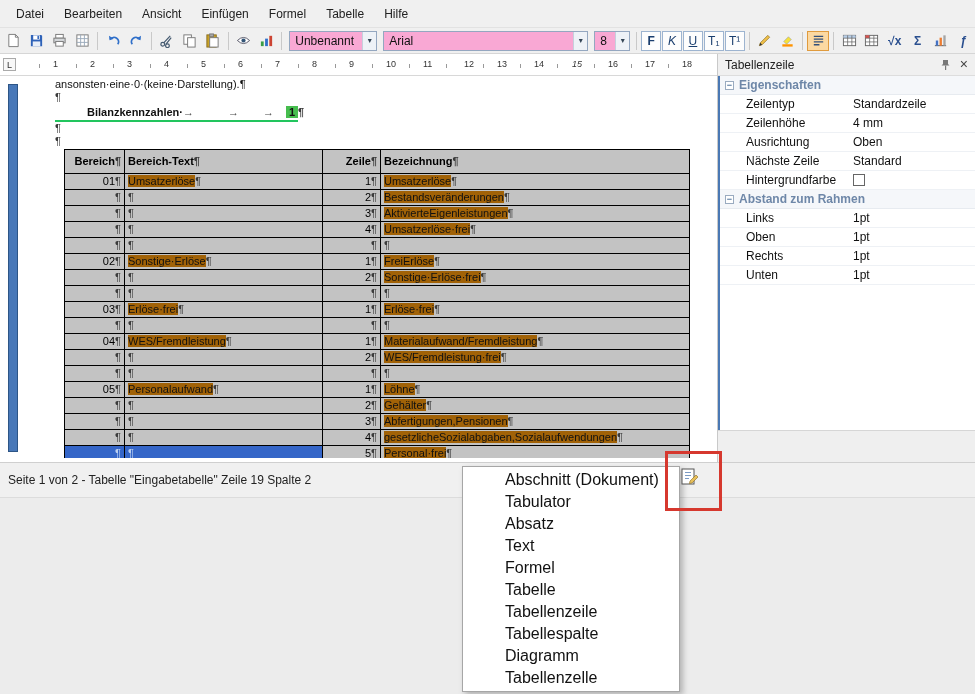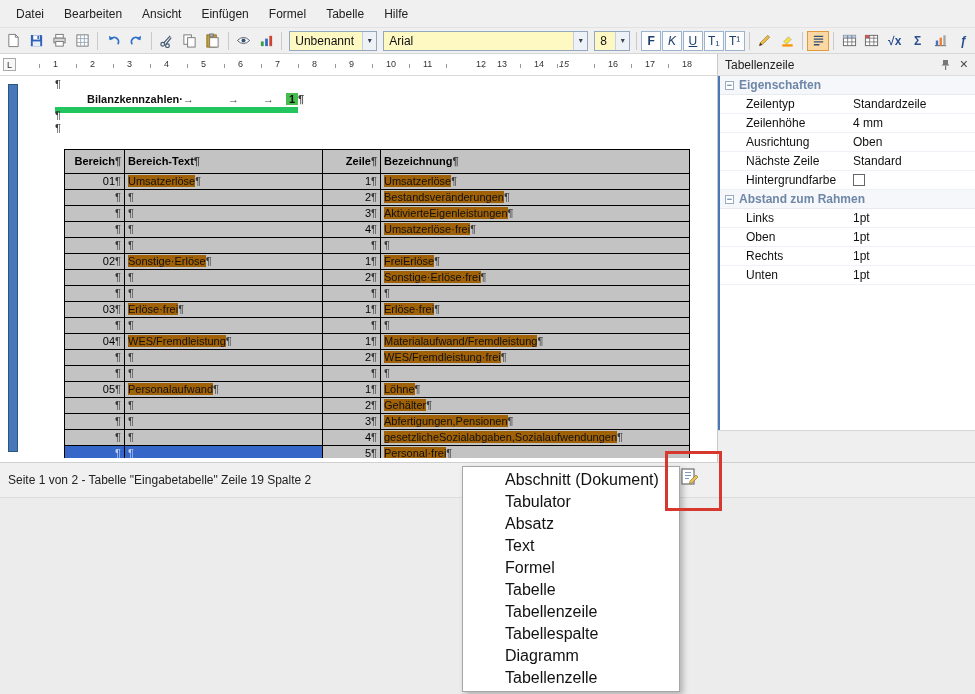--- a/index.html
+++ b/index.html
@@ -14,21 +14,21 @@
 
   
   .toolbar { position:absolute; left:0; top:28px; width:975px; height:26px; background:#f0f0f0;
              display:flex; align-items:center; padding-left:3px; border-bottom:1px solid #d6d6d6; }
   .tbtn { width:22px; height:20px; margin-right:1px; display:flex; align-items:center; justify-content:center;
           background:transparent; border:1px solid transparent; padding:0; font-family:inherit; }
   .tbtn.fmt { font-size:12px; color:#1a3e6e; border:1px solid #9db4d0; background:#fdfdfd; width:20px; }
   .fmt.b { font-weight:bold; } .fmt.i { font-style:italic; } .fmt.u { text-decoration:underline; }
   .tbtn.active { background:#fcd9a2; border:1px solid #e09b3e; }
   .tsep { width:1px; height:18px; background:#c9c9c9; margin:0 4px 0 3px; flex:0 0 auto; }
-  .combo { height:20px; background:#fef9c3; border:1px solid #94a7c0; display:flex; align-items:center;
+  .combo { height:20px; background:#f9a8d4; border:1px solid #94a7c0; display:flex; align-items:center;
            font-size:12px; color:#111; margin:0 3px; position:relative; padding:0 16px 0 5px; flex:0 0 auto; }
   .combo-val { white-space:nowrap; overflow:hidden; }
   .combo-arrow { position:absolute; right:0; top:0; width:14px; height:100%; display:flex; align-items:center;
                  justify-content:center; font-size:8px; color:#345; border-left:1px solid #c6d0dd; background:#eef2f7; }
   .tglyph { font-size:12px; color:#2a4f8f; font-weight:bold; }
 
   
   .doc-column { position:absolute; left:0; top:54px; width:717px; height:408px; background:#fff; }
   .ruler { position:relative; height:22px; border-bottom:1px solid #d8d8d8; background:#fff;
            font-size:9px; color:#333; }
@@ -37,21 +37,21 @@
   .tabstop-box { position:absolute; left:3px; top:4px; width:13px; height:13px; border:1px solid #aaa;
                  font-size:9px; line-height:12px; text-align:center; color:#333; background:#f8f8f8; }
 
   .viewport { position:absolute; left:0; top:22px; width:717px; height:382px; overflow:hidden; background:#fff; }
   .blue-strip { position:absolute; left:8px; top:8px; width:10px; height:368px; background:#4878b8;
                 border:1px solid #2d5586; }
   .content { position:absolute; left:55px; top:2px; width:645px; font-size:11px; color:#111; }
   .doc-line { height:13px; line-height:13px; white-space:nowrap; }
   .pm { color:#3a3a3a; }
   .heading-line { height:18px; line-height:16px; font-weight:bold; }
-  .h-wrap { display:inline-block; border-bottom:6px solid #22c55e;padding-left:32px; }
+  .h-wrap { display:inline-block; border-bottom:2px solid #22c55e;padding-left:32px; }
   .tab-arrow { display:inline-block; color:#444; font-weight:normal; }
   .tab-arrow.a1 { margin-right:34px; } .tab-arrow.a2 { margin-right:24px; } .tab-arrow.a3 { margin-right:12px; }
   .h-value { background:#46bd4e; padding:0 3px; }
 
   table.doc-table { position:absolute; left:64px; top:73px; border-collapse:collapse; table-layout:fixed; width:625px; }
   .doc-table th, .doc-table td { border:1px solid #000; background:#c3c3c3; font-size:11px; padding:0 3px;
                                  height:16px; line-height:13px; white-space:nowrap; overflow:hidden; }
   .doc-table th { height:24px; font-weight:bold; vertical-align:middle; }
   .ar { text-align:right; } .al { text-align:left; }
   .hl { background:#a16207; color:#111; }
@@ -273,38 +273,39 @@
       <span class="rnum" style="left: 275px;">7</span>
       <span class="rtick" style="left: 260.5px;"></span>
       <span class="rnum" style="left: 312px;">8</span>
       <span class="rtick" style="left: 297.5px;"></span>
       <span class="rnum" style="left: 349px;">9</span>
       <span class="rtick" style="left: 334.5px;"></span>
       <span class="rnum" style="left: 386px;">10</span>
       <span class="rtick" style="left: 371.5px;"></span>
       <span class="rnum" style="left: 423px;">11</span>
       <span class="rtick" style="left: 408.5px;"></span>
-      <span class="rnum" style="left: 476px;">12</span>
+      <span class="rnum" style="left: 464px;">12</span>
       <span class="rtick" style="left: 445.5px;"></span>
       <span class="rnum" style="left: 497px;">13</span>
       <span class="rtick" style="left: 482.5px;"></span>
       <span class="rnum" style="left: 534px;">14</span>
       <span class="rtick" style="left: 519.5px;"></span>
-      <span class="rnum" style="left: 559px; font-style: italic;">15</span>
+      <span class="rnum" style="left: 572px; font-style: italic;">15</span>
       <span class="rtick" style="left: 556.5px;"></span>
       <span class="rnum" style="left: 608px;">16</span>
       <span class="rtick" style="left: 593.5px;"></span>
       <span class="rnum" style="left: 645px;">17</span>
       <span class="rtick" style="left: 630.5px;"></span>
       <span class="rnum" style="left: 682px;">18</span>
       <span class="rtick" style="left: 667.5px;"></span>
     </div>
   <div class="viewport">
     <div class="blue-strip"></div>
     <div class="content">
+      <div class="doc-line">ansonsten·eine·0·(keine·Darstellung).¶</div>
       <div class="doc-line"><span class="pm">¶</span></div>
       <div class="doc-line heading-line"><span class="h-wrap"><span>Bilanzkennzahlen·</span><span class="tab-arrow a1">→</span><span class="tab-arrow a2">→</span><span class="tab-arrow a3">→</span><span class="h-value">1</span></span><span class="pm">¶</span></div>
       <div class="doc-line"><span class="pm">¶</span></div>
       <div class="doc-line"><span class="pm">¶</span></div>
     </div>
     <table class="doc-table">
       <colgroup>
           <col style="width:60px">
           <col style="width:198px">
           <col style="width:58px">

